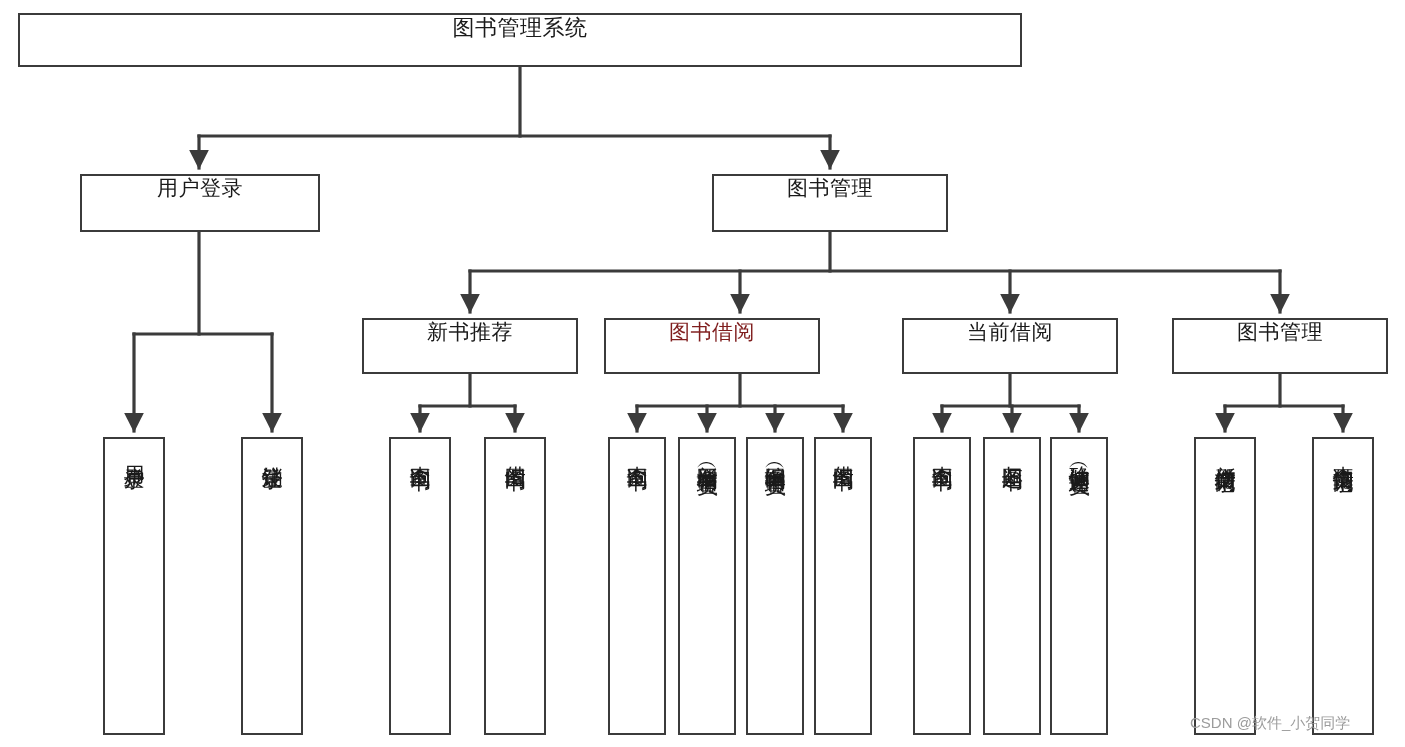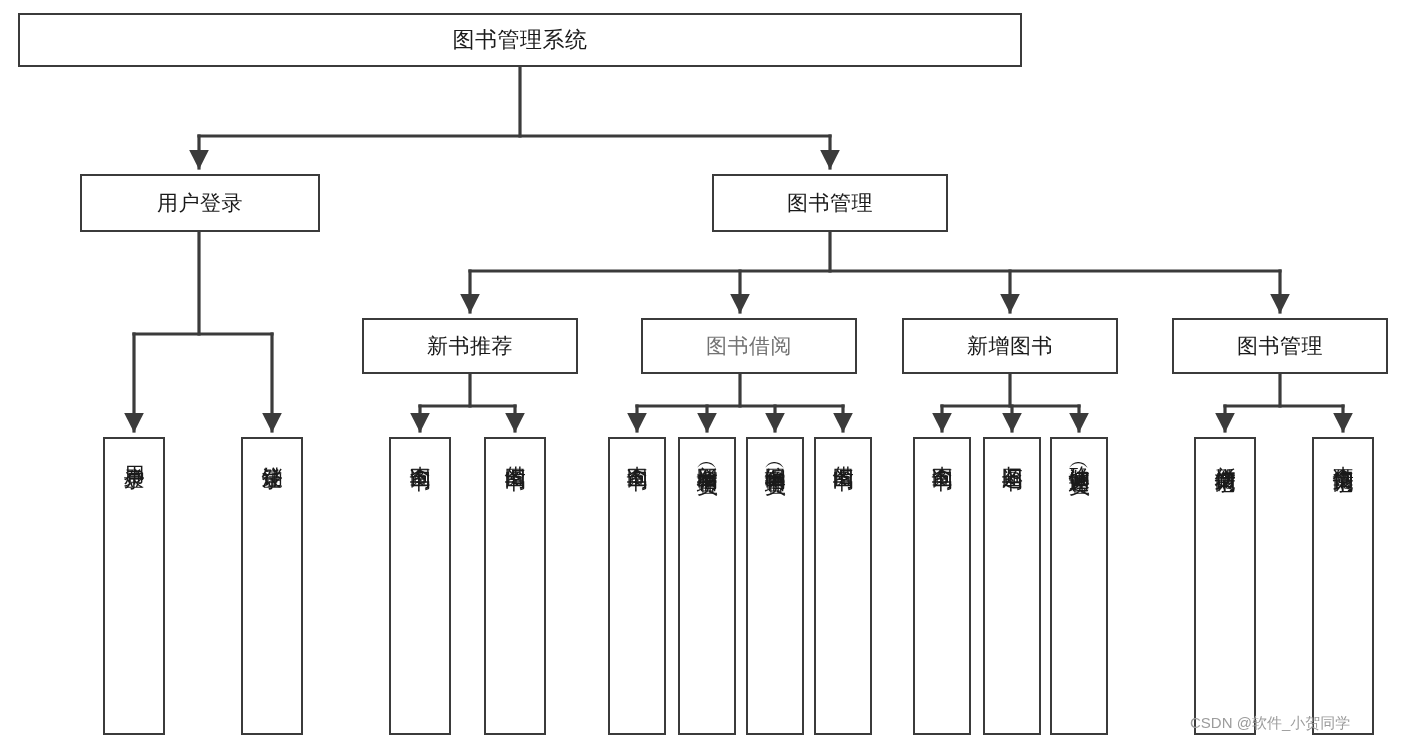--- a/index.html
+++ b/index.html
@@ -25,21 +25,21 @@
     width: 1405px;
     height: 747px;
     pointer-events: none;
   }
   .node {
     position: absolute;
     box-sizing: border-box;
     background: #ffffff;
     border: 2px solid #3b3b3b;
     display: flex;
-    align-items: center;
+    align-items: flex-start;
     justify-content: center;
     color: #1a1a1a;
     z-index: 2;
   }
   .node .lbl {
     display: block;
     text-align: center;
     line-height: 1.18;
     letter-spacing: 0.5px;
   }
@@ -135,25 +135,25 @@
   <div class="node horiz" style="left: 80px; top: 174px; width: 240px; height: 58px; background: rgb(255, 255, 255); border-color: rgb(59, 59, 59); color: rgb(26, 26, 26);">
     <span class="lbl">用户登录</span>
   </div>
   <div class="node horiz" style="left: 712px; top: 174px; width: 236px; height: 58px; background: rgb(255, 255, 255); border-color: rgb(59, 59, 59); color: rgb(26, 26, 26);">
     <span class="lbl">图书管理</span>
   </div>
 
   <div class="node horiz" style="left: 362px; top: 318px; width: 216px; height: 56px; background: rgb(255, 255, 255); border-color: rgb(59, 59, 59); color: rgb(26, 26, 26);">
     <span class="lbl">新书推荐</span>
   </div>
-  <div class="node horiz" style="left: 641px; top: 318px; width: 216px; height: 56px; background: rgb(255, 255, 255); border-color: rgb(59, 59, 59); color: #737373;">
+  <div class="node horiz" style="left: 604px; top: 318px; width: 216px; height: 56px; background: rgb(255, 255, 255); border-color: rgb(59, 59, 59); color: #7f1d1d;">
     <span class="lbl">图书借阅</span>
   </div>
   <div class="node horiz" style="left: 902px; top: 318px; width: 216px; height: 56px; background: rgb(255, 255, 255); border-color: rgb(59, 59, 59); color: rgb(26, 26, 26);">
-    <span class="lbl">新增图书</span>
+    <span class="lbl">当前借阅</span>
   </div>
   <div class="node horiz" style="left: 1172px; top: 318px; width: 216px; height: 56px; background: rgb(255, 255, 255); border-color: rgb(59, 59, 59); color: rgb(26, 26, 26);">
     <span class="lbl">图书管理</span>
   </div>
 
   <div class="node vert" style="left: 103px; top: 437px; width: 62px; height: 298px; background: rgb(255, 255, 255); border-color: rgb(59, 59, 59); color: rgb(26, 26, 26);">
     <span class="lbl">用户登录</span>
   </div>
   <div class="node vert" style="left: 241px; top: 437px; width: 62px; height: 298px; background: rgb(255, 255, 255); border-color: rgb(59, 59, 59); color: rgb(26, 26, 26);">
     <span class="lbl">注销登录</span>

